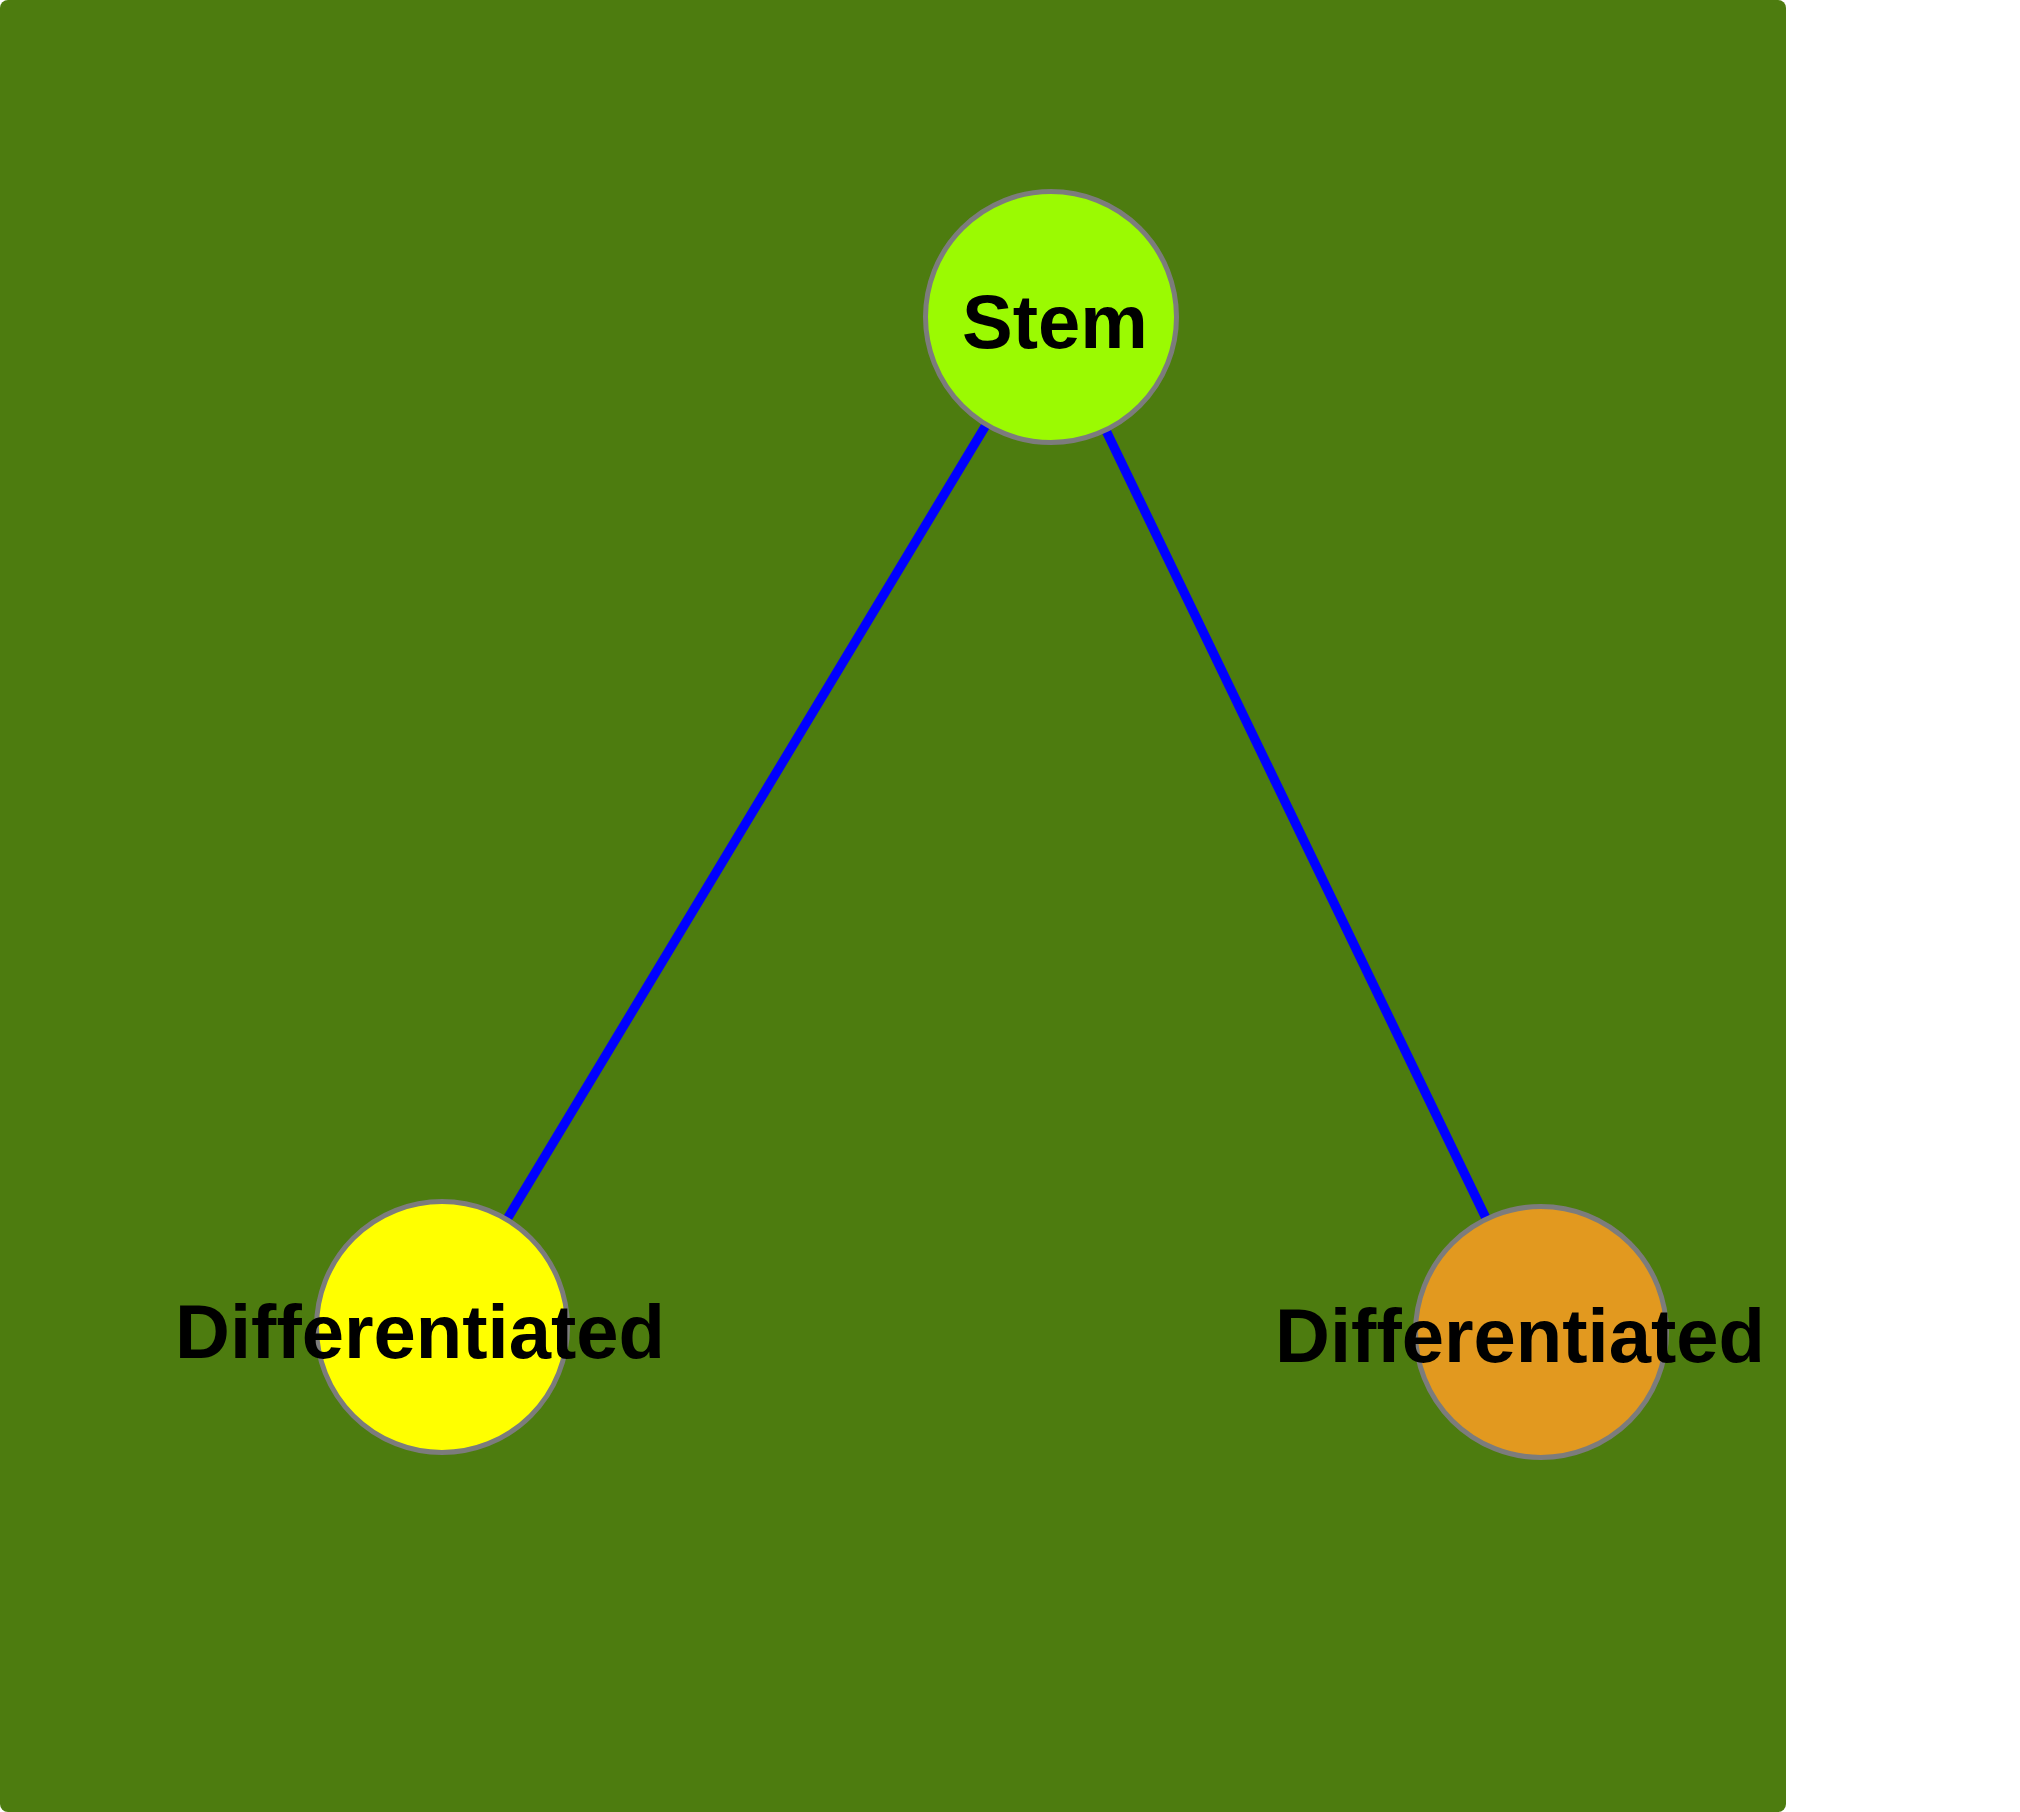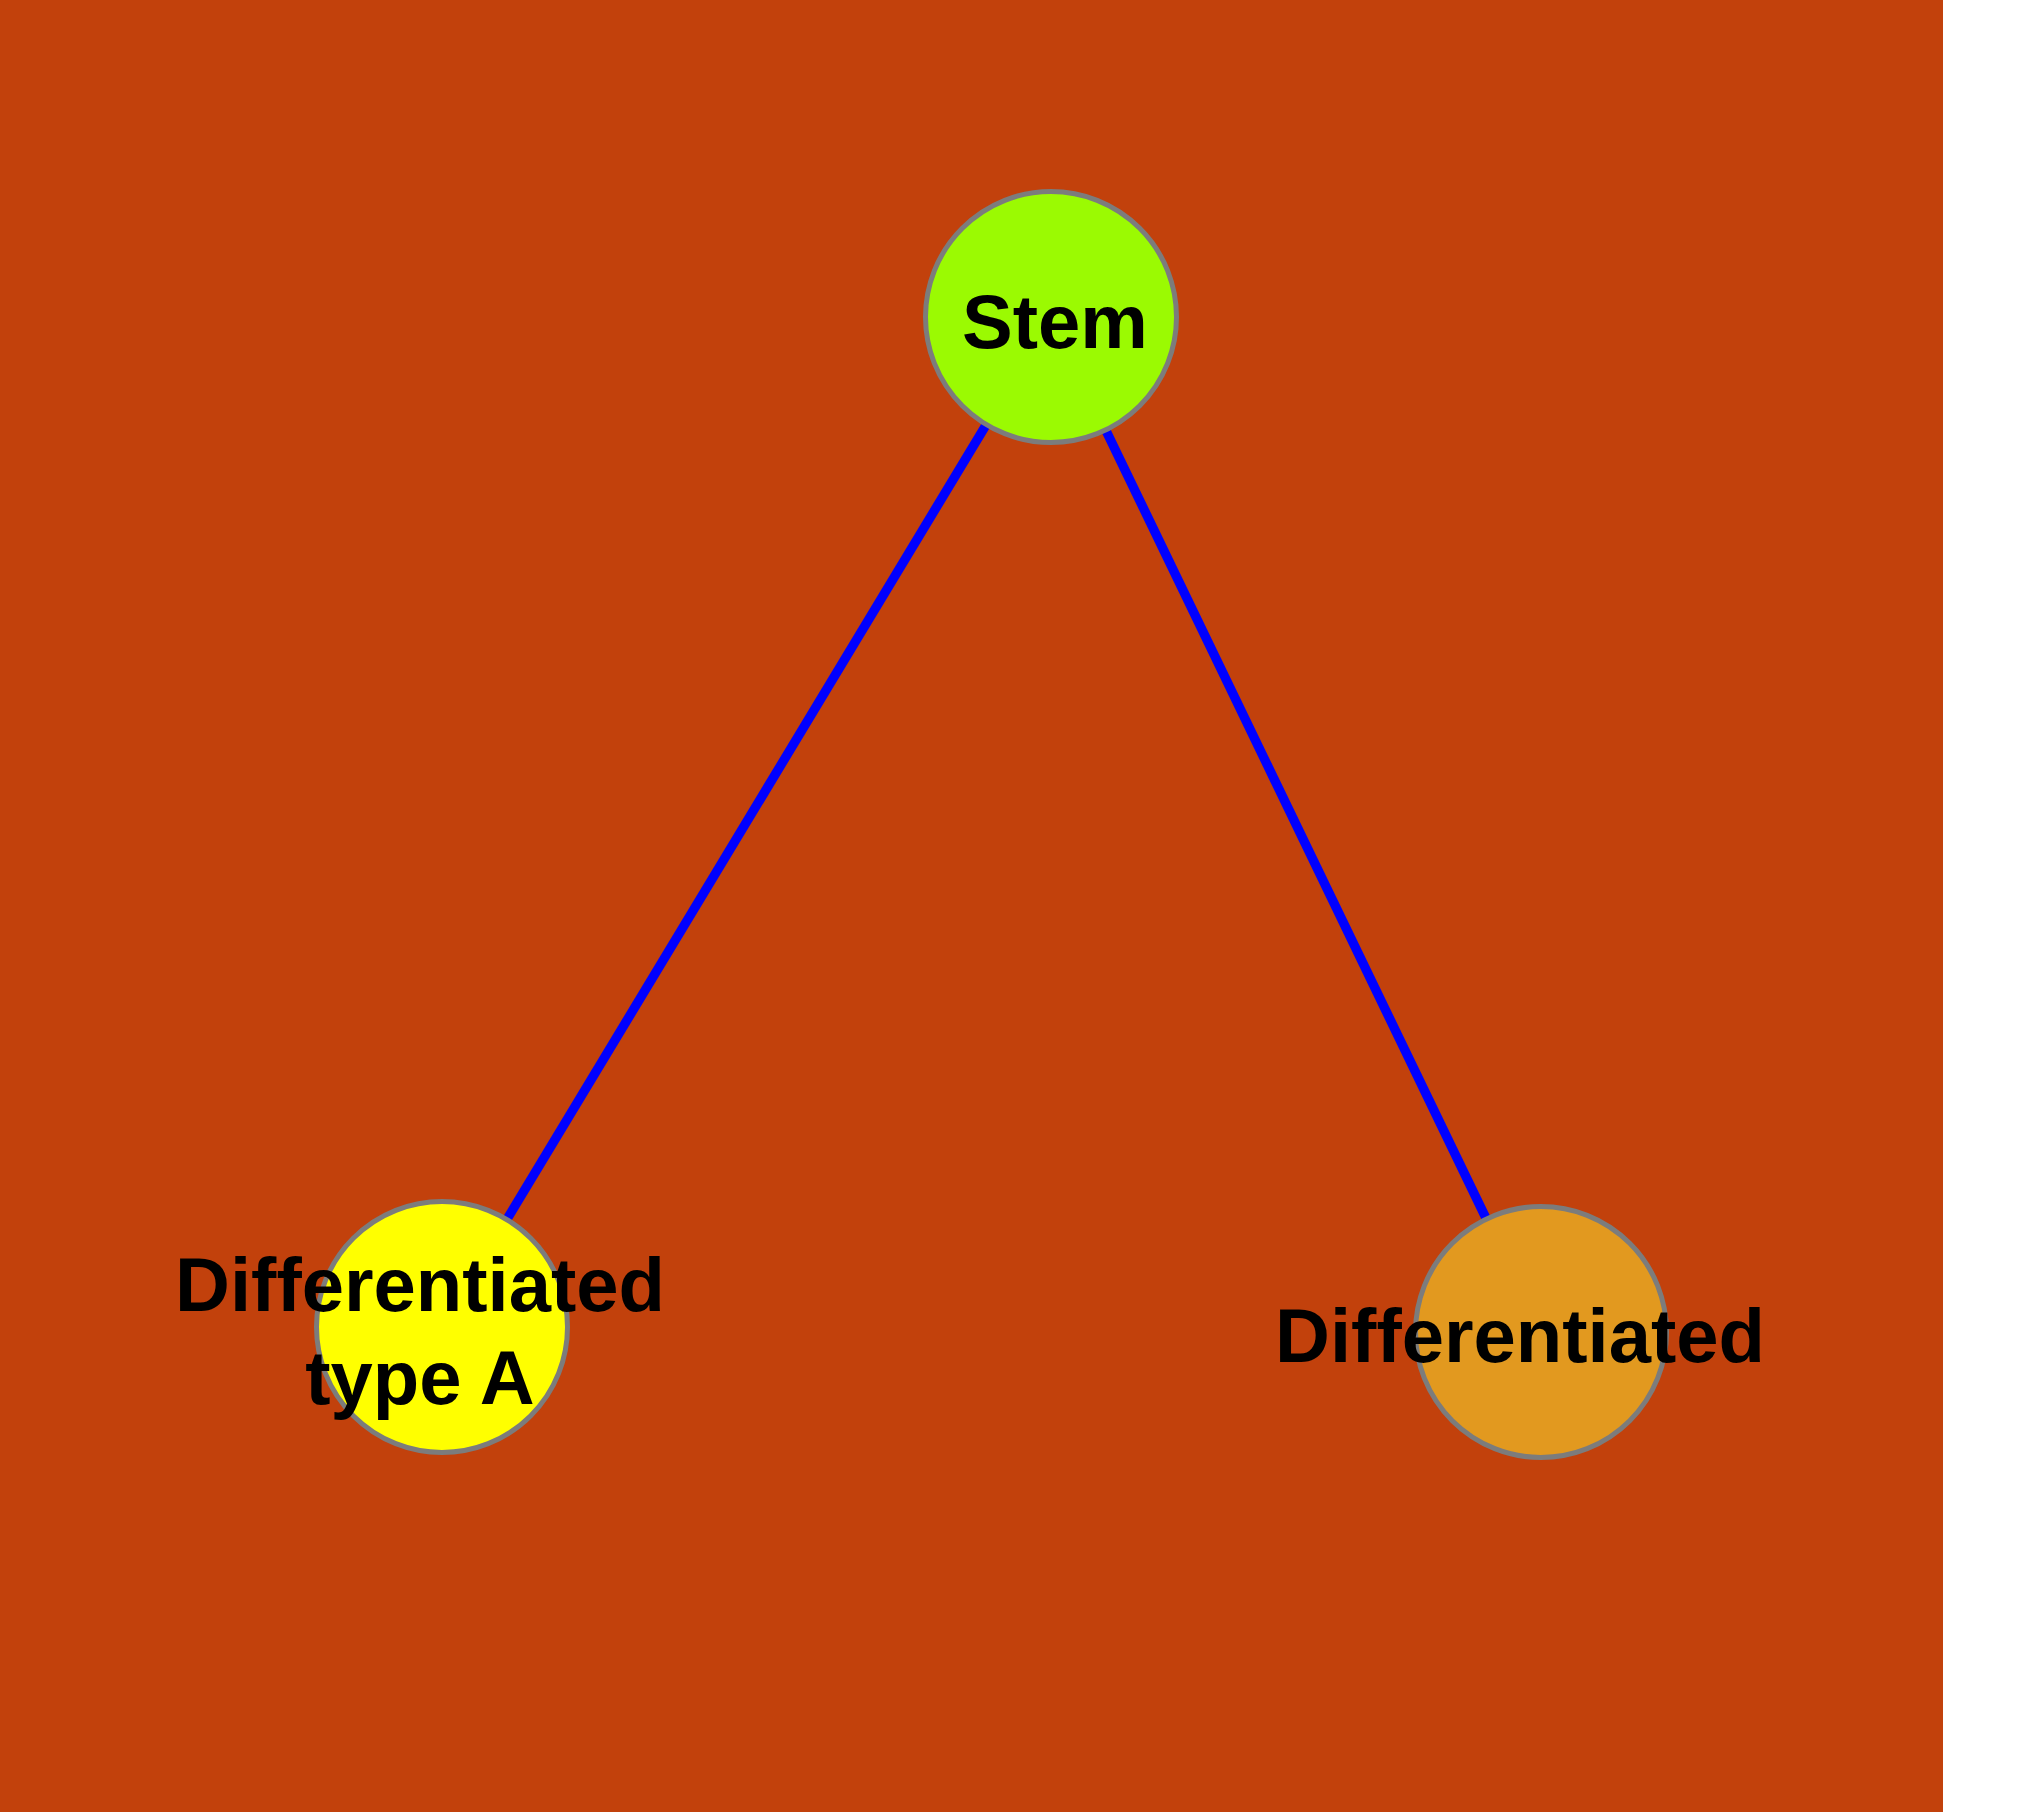--- a/index.html
+++ b/index.html
@@ -1,25 +1,26 @@
 <!DOCTYPE html>
 <html style="font-size:13.6px"><head>
 <meta charset="utf-8">
 <style>
   html, body {
     margin: 0;
     padding: 0;
   }
   .canvas {
     position: relative;
-    width: 1943px;
+    width: 1786px;
     height: 1812px;
-    background: #c2410c;
+    background: #4d7c0f;
     overflow: hidden;
     font-family: "Liberation Sans", sans-serif;
+    border-radius: 8px;
   }
   .edges {
     position: absolute;
     left: 0;
     top: 0;
     width: 2021px;
     height: 1812px;
   }
   .edge {
     stroke: #0000FF;
@@ -61,21 +62,20 @@
   </svg>
 
   <div class="node node-stem"></div>
   <div class="node node-type-a"></div>
   <div class="node node-type-b"></div>
 
   <div class="label label-stem">Stem</div>
 
   <div class="label label-type-a">
     <span>Differentiated</span><br>
-    <span>type A</span>
   </div>
 
   <div class="label label-type-b">
     <span>Differentiated</span><br>
   </div>
 
 </div>
 
 
 </body></html>

